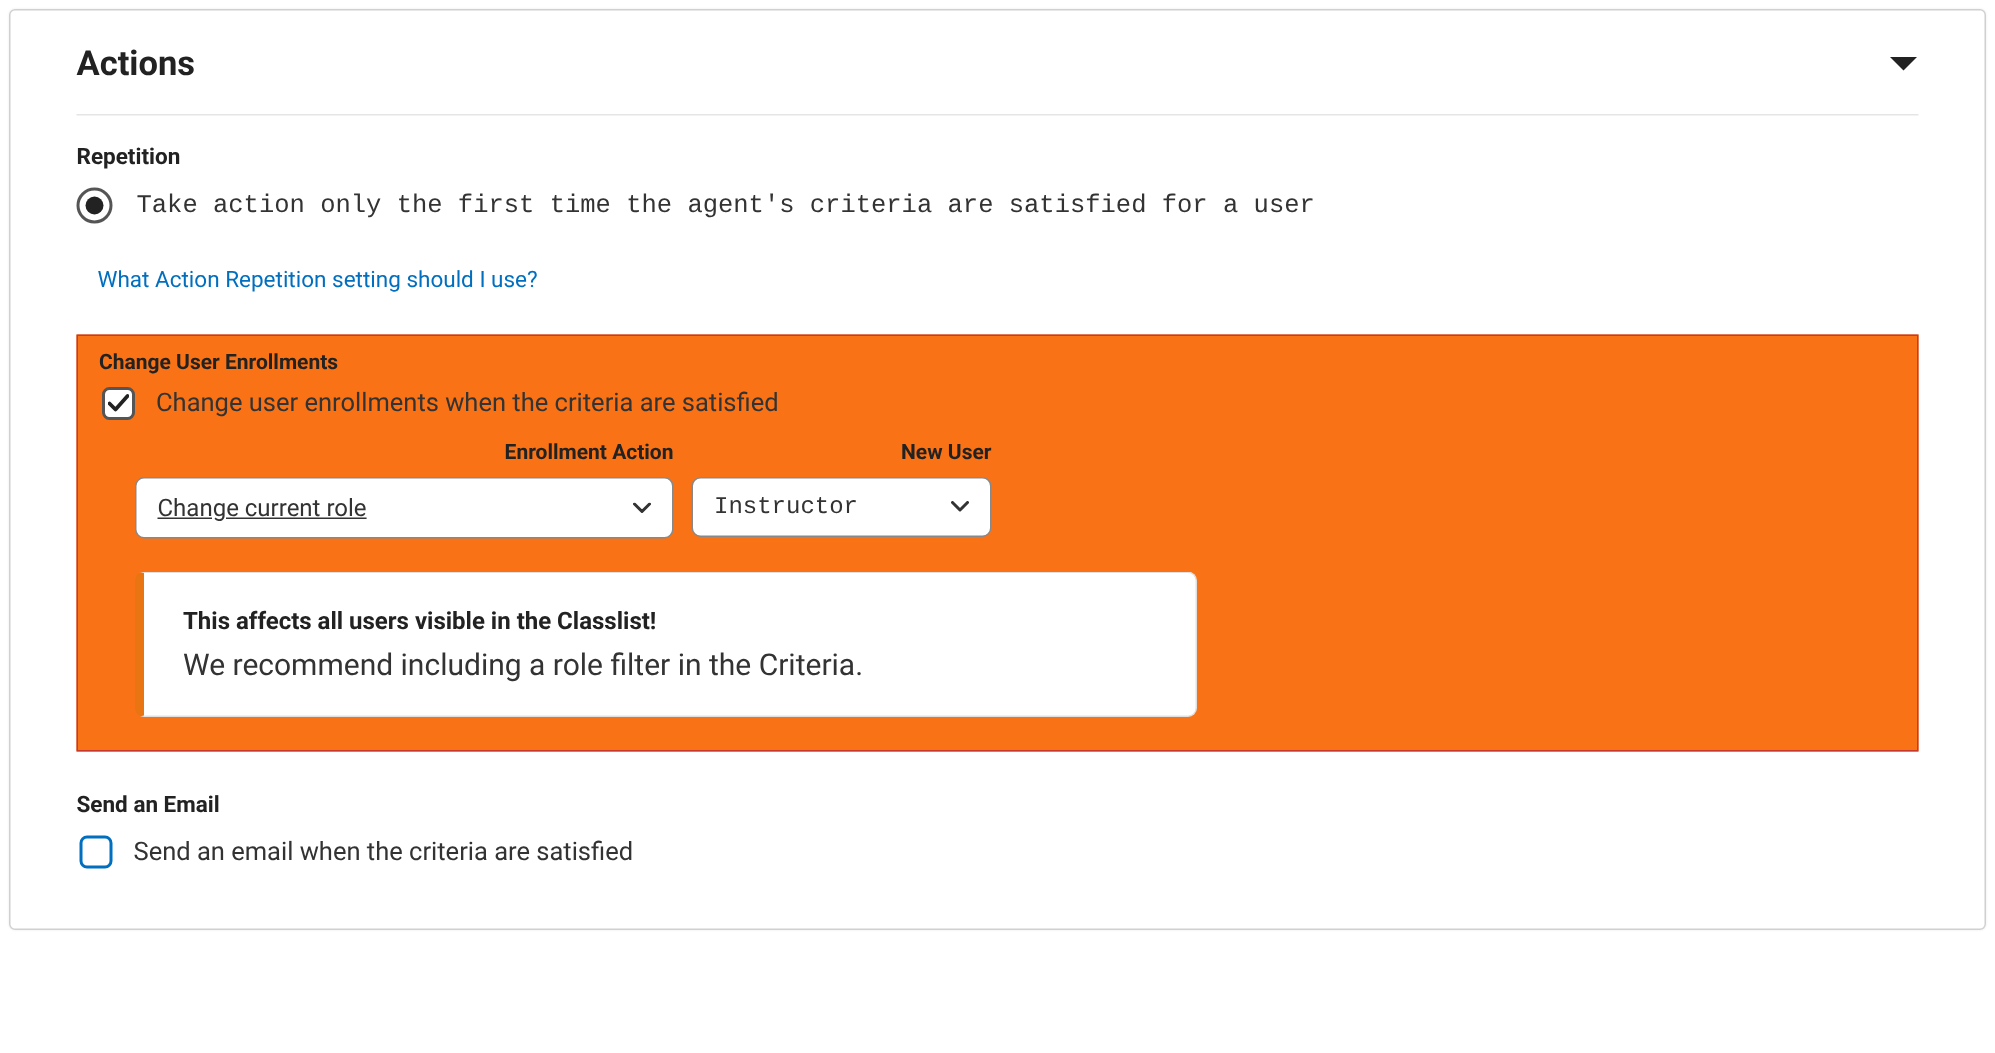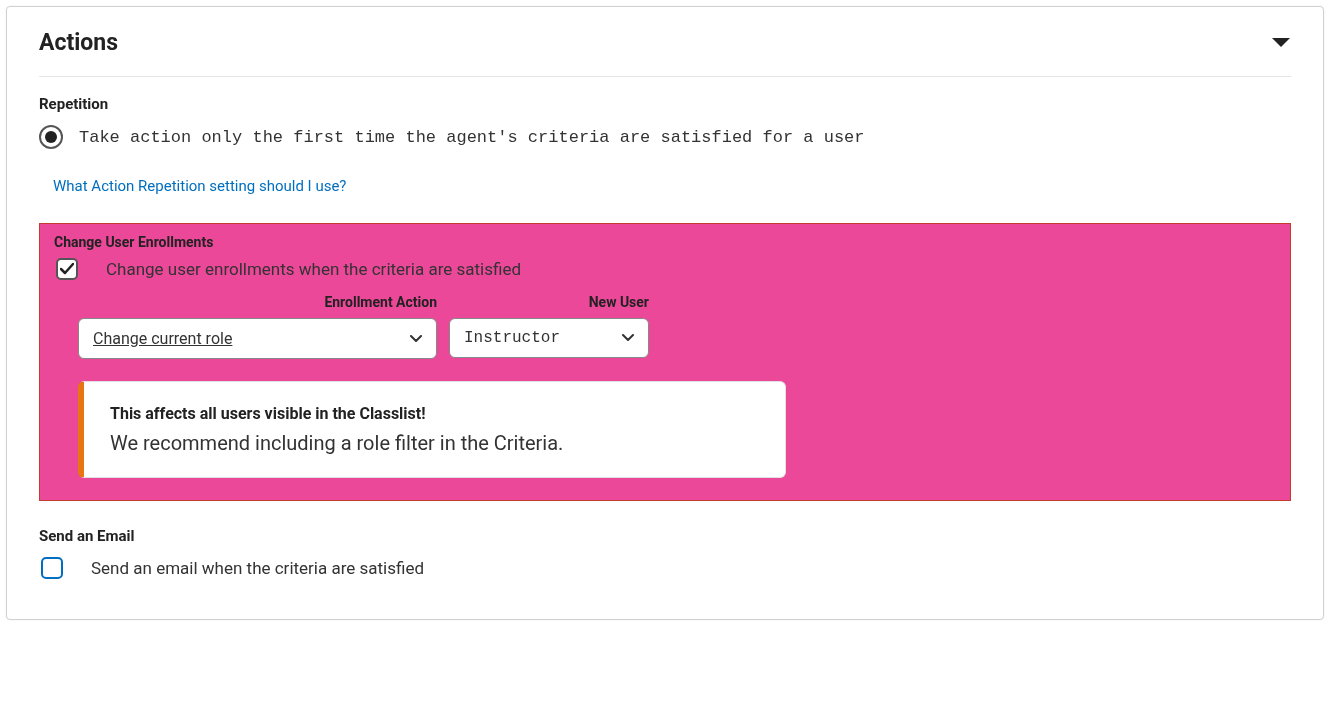--- a/index.html
+++ b/index.html
@@ -4,21 +4,21 @@
   <style>
     * { box-sizing: border-box; margin: 0; padding: 0; }
     body {
       font-family: -apple-system, BlinkMacSystemFont, "Segoe UI", Roboto, "Helvetica Neue", Arial, sans-serif;
       background: #fff;
       padding: 6px;
     }
     .panel {
       border: 1px solid #d0d0d0;
       border-radius: 4px;
-      padding: 22px 32px 26px;
+      padding: 22px 44px 26px;
       box-shadow: 0 0 2px rgba(0,0,0,0.08);
     }
     .panel-header {
       display: flex;
       justify-content: space-between;
       align-items: center;
       padding-bottom: 20px;
       border-bottom: 1px solid #e5e5e5;
       margin-bottom: 18px;
     }
@@ -65,33 +65,33 @@
       margin-top: 10px;
       margin-left: 14px;
       font-size: 15px;
       color: #006fbf;
       text-decoration: none;
       cursor: pointer;
     }
     .highlight-box {
       margin-top: 28px;
       border: 1.5px solid #c43a2f;
-      background: #ec4899;
+      background: #f97316;
       padding: 10px 14px 22px;
     }
     .sub-section-label {
       font-size: 14px;
       font-weight: 700;
       color: #222;
       margin-bottom: 8px;
     }
     .check-row {
       display: flex;
       align-items: center;
-      gap: 28px;
+      gap: 14px;
       margin-left: 2px;
       margin-bottom: 14px;
     }
     .checkbox {
       width: 22px; height: 22px;
       border: 2px solid #555;
       border-radius: 5px;
       display: flex;
       align-items: center;
       justify-content: center;

